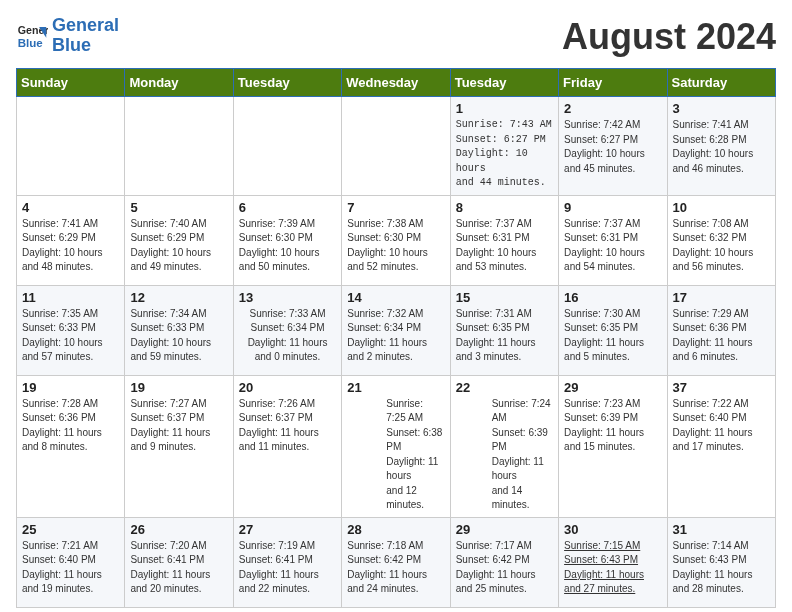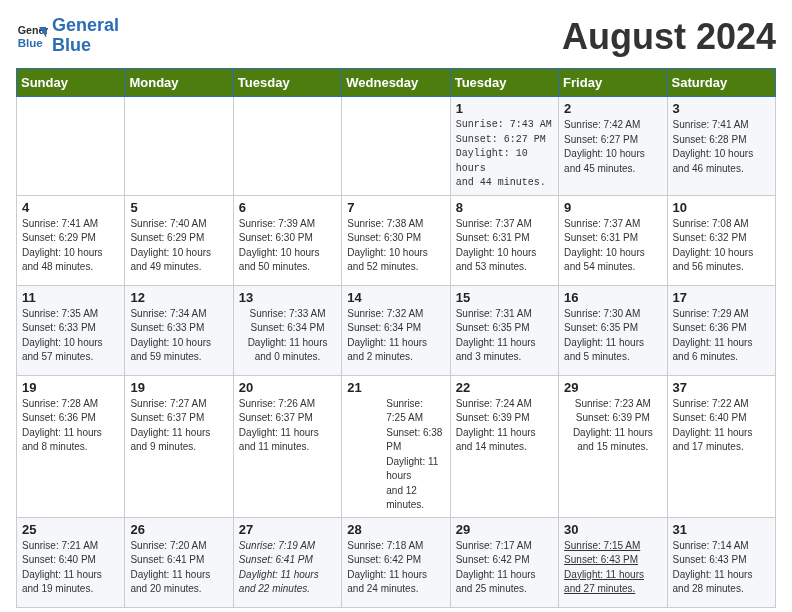--- a/index.html
+++ b/index.html
@@ -279,28 +279,28 @@
         </td>
         <td>
           <span class="day-number">21</span>
           <div class="day-info" style="white-space: pre-line; margin-left: 39px;">Sunrise: 7:25 AM
 Sunset: 6:38 PM
 Daylight: 11 hours
 and 12 minutes.</div>
         </td>
         <td>
           <span class="day-number">22</span>
-          <div class="day-info" style="white-space: pre-line;">Sunrise: 7:24 AM
+          <div class="day-info" style="white-space: pre-line; margin-left: 36px;">Sunrise: 7:24 AM
 Sunset: 6:39 PM
 Daylight: 11 hours
 and 14 minutes.</div>
         </td>
         <td>
           <span class="day-number">29</span>
-          <div class="day-info" style="white-space: pre-line; text-align: center;">Sunrise: 7:23 AM
+          <div class="day-info" style="white-space: pre-line;">Sunrise: 7:23 AM
 Sunset: 6:39 PM
 Daylight: 11 hours
 and 15 minutes.</div>
         </td>
         <td>
           <span class="day-number">37</span>
           <div class="day-info" style="white-space: pre-line;">Sunrise: 7:22 AM
 Sunset: 6:40 PM
 Daylight: 11 hours
 and 17 minutes.</div>
@@ -316,21 +316,21 @@
         </td>
         <td>
           <span class="day-number">26</span>
           <div class="day-info" style="white-space: pre-line;">Sunrise: 7:20 AM
 Sunset: 6:41 PM
 Daylight: 11 hours
 and 20 minutes.</div>
         </td>
         <td>
           <span class="day-number">27</span>
-          <div class="day-info" style="white-space: pre-line; font-style: italic;">Sunrise: 7:19 AM
+          <div class="day-info" style="white-space: pre-line;">Sunrise: 7:19 AM
 Sunset: 6:41 PM
 Daylight: 11 hours
 and 22 minutes.</div>
         </td>
         <td>
           <span class="day-number">28</span>
           <div class="day-info" style="white-space: pre-line;">Sunrise: 7:18 AM
 Sunset: 6:42 PM
 Daylight: 11 hours
 and 24 minutes.</div>

